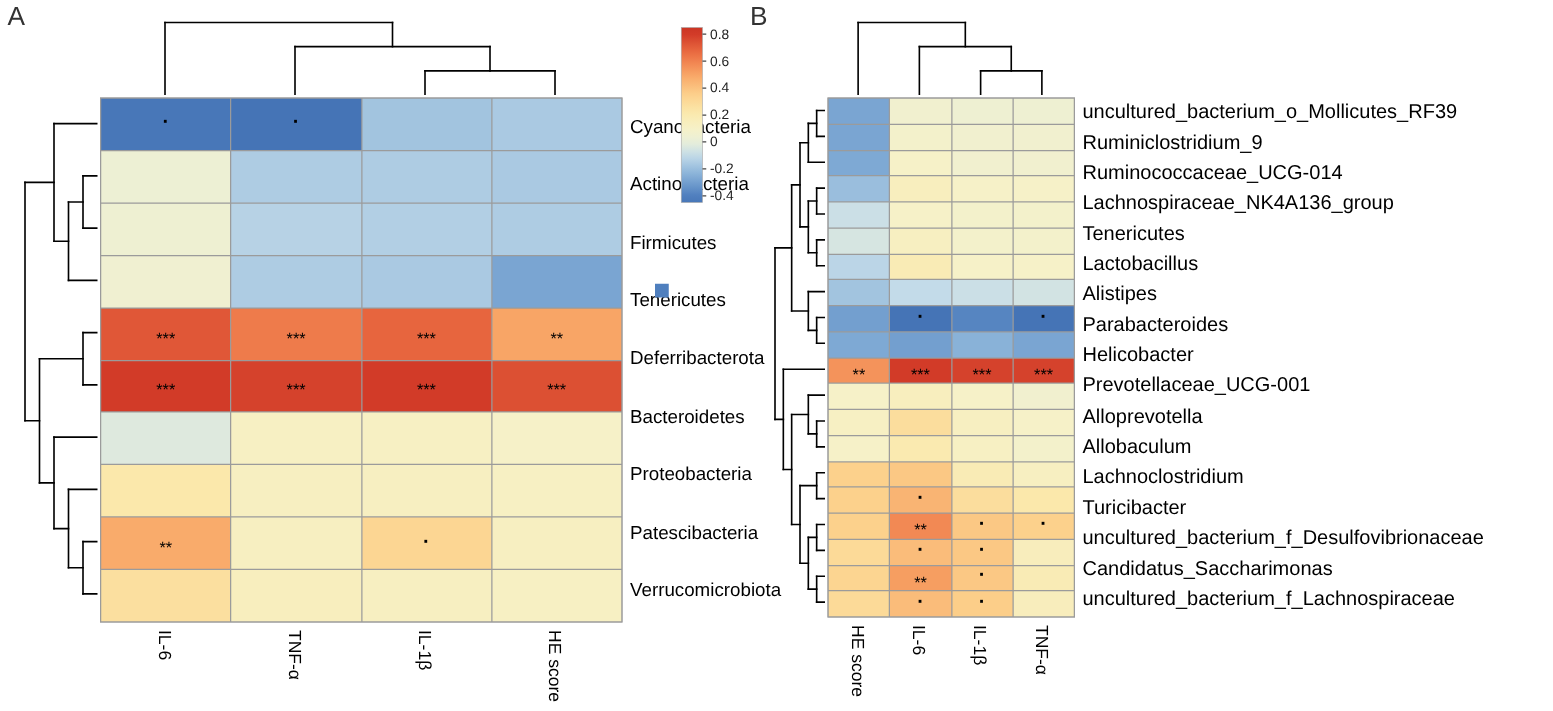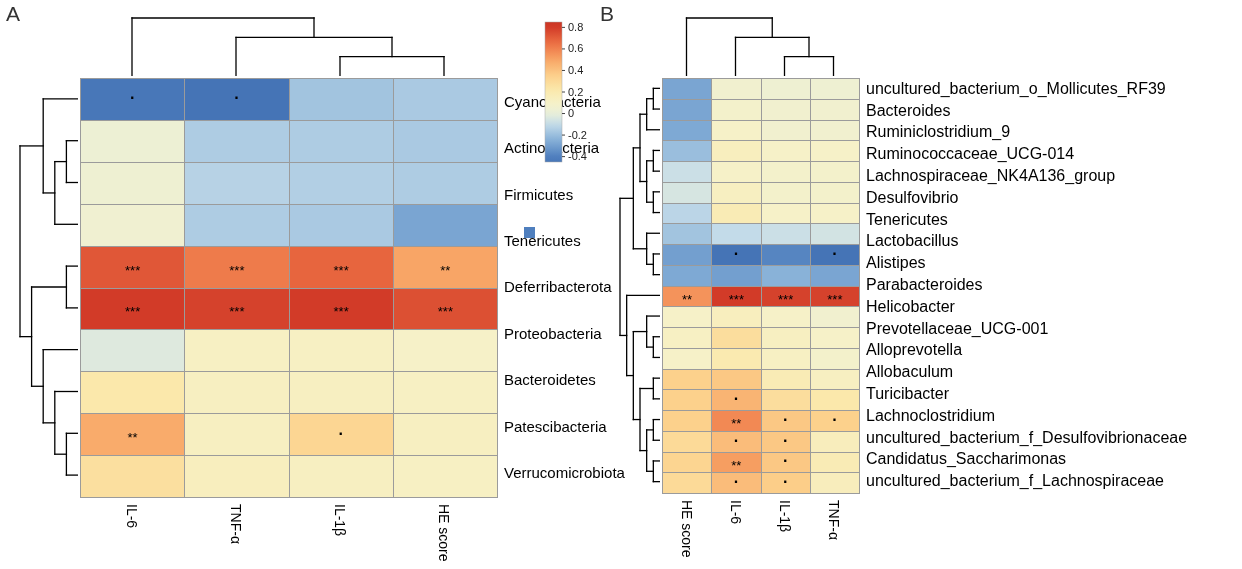--- a/index.html
+++ b/index.html
@@ -136,22 +136,22 @@
       <div class="hm-cell" style="background: rgb(248, 238, 190);"></div>
       <div class="hm-cell" style="background: rgb(247, 239, 193);"></div>
       <div class="hm-cell" style="background: rgb(247, 240, 195);"></div>
     </div>
   <div class="row-labels rl-a" style="left:504px;top:78px;height:418px">
       <div class="row-label">Cyanobacteria</div>
       <div class="row-label">Actinobacteria</div>
       <div class="row-label">Firmicutes</div>
       <div class="row-label">Tenericutes</div>
       <div class="row-label">Deferribacterota</div>
+      <div class="row-label">Bacteroidetes</div>
       <div class="row-label">Proteobacteria</div>
-      <div class="row-label">Bacteroidetes</div>
       <div class="row-label">Patescibacteria</div>
       <div class="row-label">Verrucomicrobiota</div>
     </div>
   <div class="col-labels" style="left:80px;top:500px;width:416px;height:66px">
       <div class="col-label">
         <span>IL-6</span>
       </div>
       <div class="col-label">
         <span>TNF-α</span>
       </div>
@@ -390,35 +390,33 @@
       <div class="hm-cell" style="background: rgb(250, 188, 122);">
         <span class="sig dot">·</span>
       </div>
       <div class="hm-cell" style="background: rgb(252, 206, 137);">
         <span class="sig dot">·</span>
       </div>
       <div class="hm-cell" style="background: rgb(248, 237, 188);"></div>
     </div>
   <div class="row-labels rl-b" style="left:866px;top:78px;height:414px">
       <div class="row-label">uncultured_bacterium_o_Mollicutes_RF39</div>
-      <div class="row-label">Bacteroides</div>
       <div class="row-label">Ruminiclostridium_9</div>
       <div class="row-label">Ruminococcaceae_UCG-014</div>
       <div class="row-label">Lachnospiraceae_NK4A136_group</div>
-      <div class="row-label">Desulfovibrio</div>
       <div class="row-label">Tenericutes</div>
       <div class="row-label">Lactobacillus</div>
       <div class="row-label">Alistipes</div>
       <div class="row-label">Parabacteroides</div>
       <div class="row-label">Helicobacter</div>
       <div class="row-label">Prevotellaceae_UCG-001</div>
       <div class="row-label">Alloprevotella</div>
       <div class="row-label">Allobaculum</div>
+      <div class="row-label">Lachnoclostridium</div>
       <div class="row-label">Turicibacter</div>
-      <div class="row-label">Lachnoclostridium</div>
       <div class="row-label">uncultured_bacterium_f_Desulfovibrionaceae</div>
       <div class="row-label">Candidatus_Saccharimonas</div>
       <div class="row-label">uncultured_bacterium_f_Lachnospiraceae</div>
     </div>
   <div class="col-labels" style="left:662px;top:496px;width:196px;height:72px">
       <div class="col-label">
         <span>HE score</span>
       </div>
       <div class="col-label">
         <span>IL-6</span>

